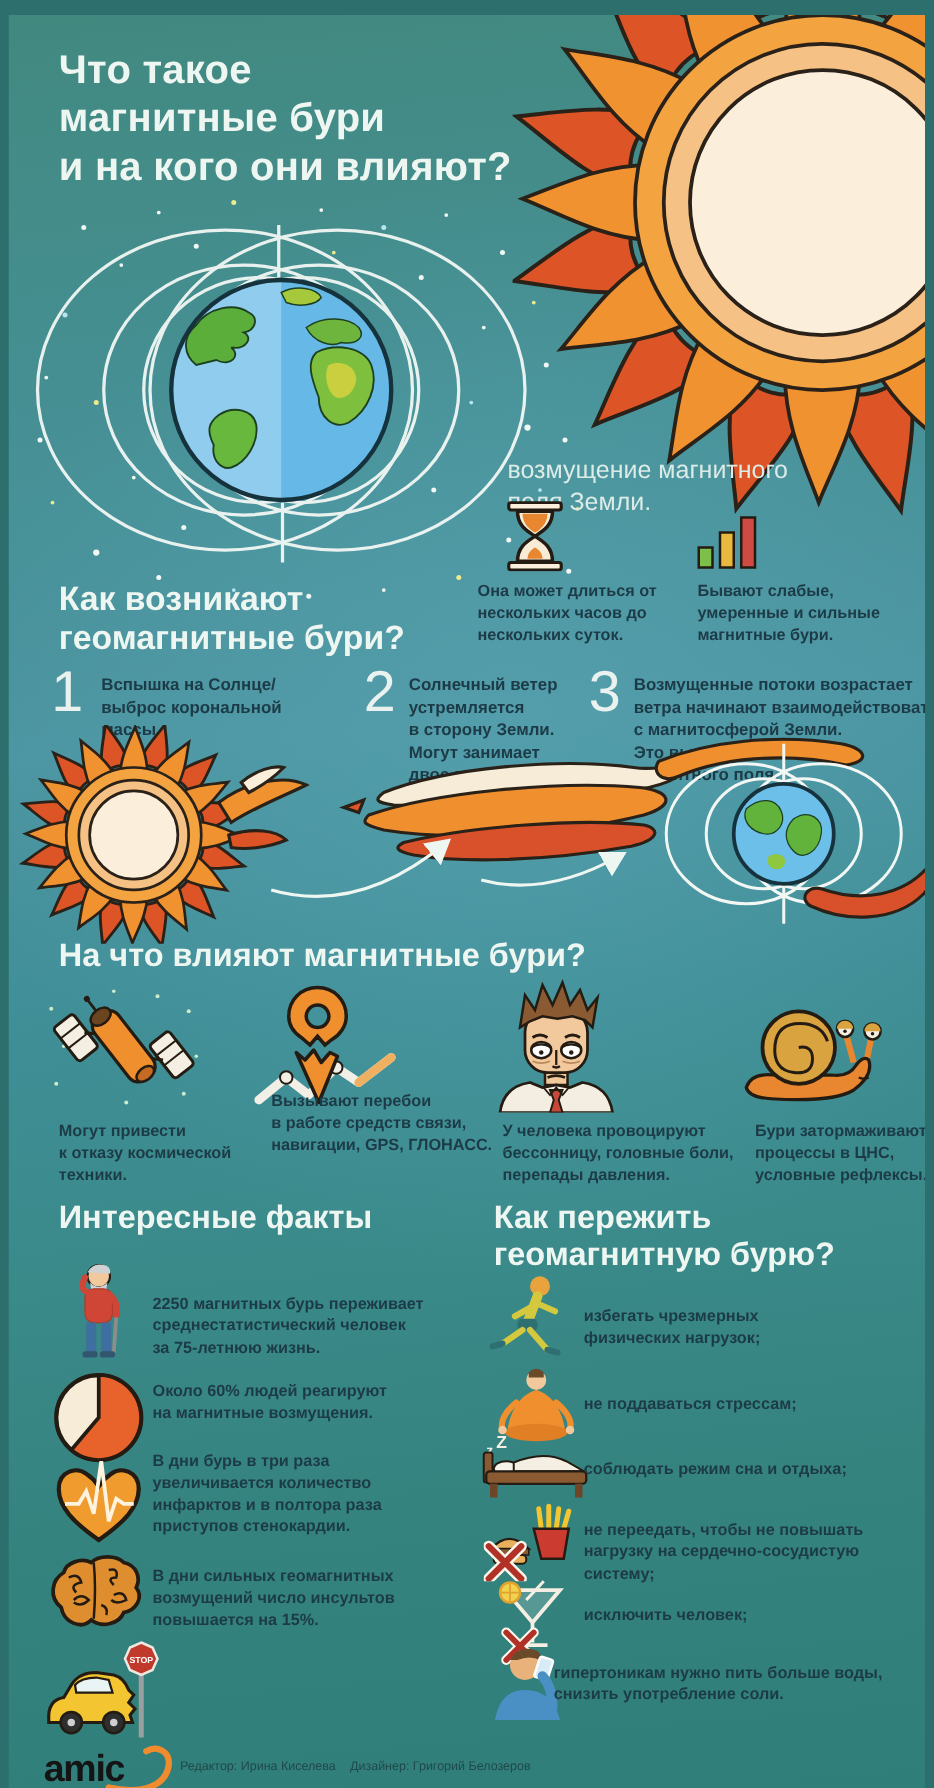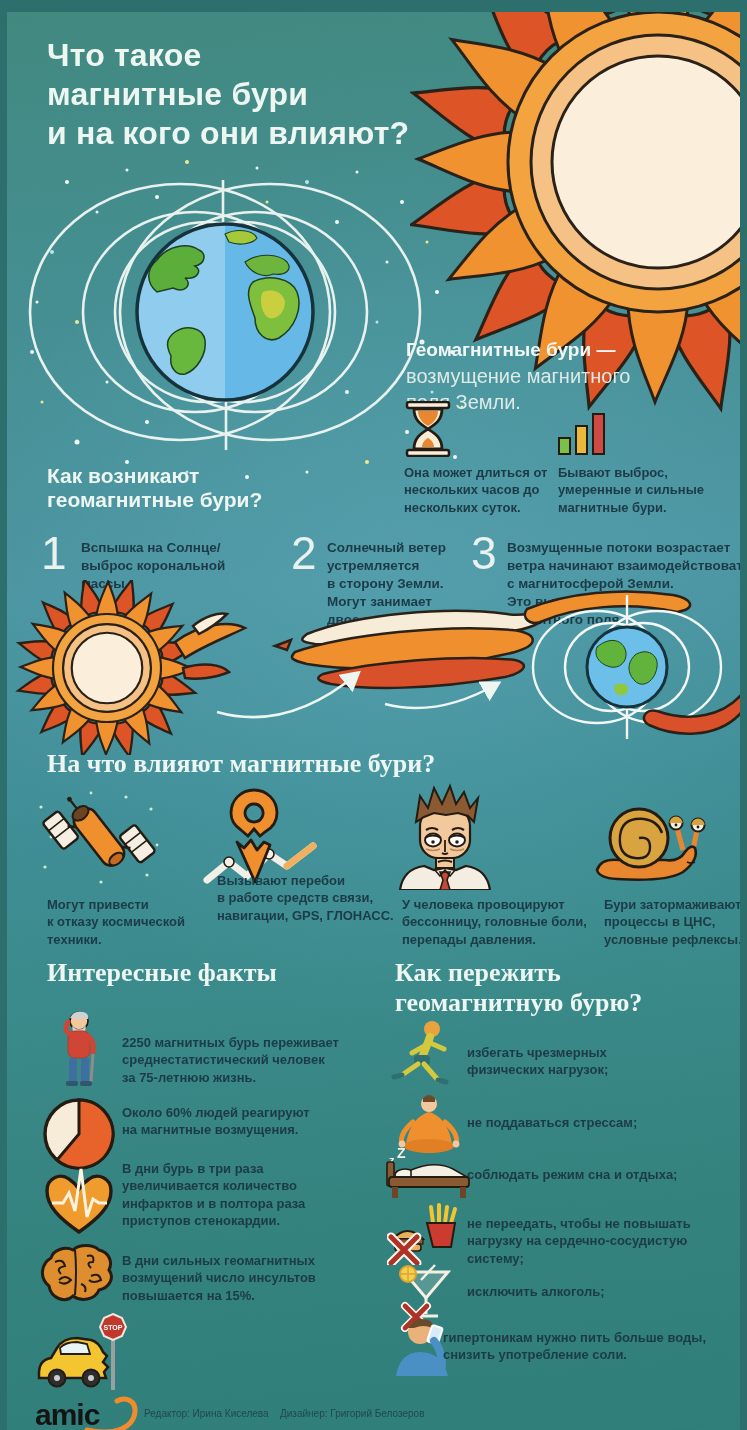--- a/index.html
+++ b/index.html
@@ -6,22 +6,22 @@
   #page{
     position:relative;width:733px;height:1430px;overflow:hidden;margin:12px auto;
     font-family:"Liberation Sans","DejaVu Sans",sans-serif;
     background:
       radial-gradient(95% 50% at 55% 40%, rgba(96,172,188,.40), rgba(96,172,188,0) 62%),
       linear-gradient(175deg,#41897f 0%,#458f93 20%,#4c95a2 40%,#3f8e96 55%,#3a8a8a 68%,#35837f 82%,#2f7e79 100%);
   }
   .abs{position:absolute;}
   .pre{white-space:pre-line;}
   .h1{font-size:32px;font-weight:700;color:#eef6f2;line-height:1.22;letter-spacing:.2px;}
-  .h2{font-size:21px;font-weight:700;color:#eef6f2;line-height:1.16;}
-  .h3{font-size:26px;font-weight:700;color:#eef6f2;line-height:1.16;font-family:Liberation Serif, serif;}
+  .h2{font-size:27px;font-weight:700;color:#eef6f2;line-height:1.16;}
+  .h3{font-size:26px;font-weight:700;color:#eef6f2;line-height:1.16;}
   .term{font-size:19px;font-weight:700;color:#f2f8f5;}
   .sub{font-size:20px;font-weight:400;color:#dcebe6;line-height:1.3;}
   .dark{font-size:13px;font-weight:700;color:#1c3b47;line-height:1.34;}
   .step-num{font-size:46px;font-weight:500;color:#e9f2ef;line-height:1;}
   .credit{font-size:10px;font-weight:400;color:#20494b;}
   svg{display:block;}
 </style>
 </head>
 <body>
 
@@ -124,41 +124,40 @@
       <path d="M150,118 C160,104 180,100 192,108 C200,112 198,122 188,124 C196,128 190,138 178,136 C186,142 178,152 166,146 L150,150 C140,142 138,128 150,118 Z" fill="#5cae3a" stroke="#1d4020" stroke-width="1.5"></path>
       <path d="M168,190 C180,182 196,186 198,198 C200,212 190,228 178,232 C170,234 162,226 164,214 C158,202 160,196 168,190 Z" fill="#68b83e" stroke="#1d4020" stroke-width="1.5"></path>
       <path d="M218,92 C230,86 246,88 250,96 C246,102 232,104 222,100 Z" fill="#a6c93c" stroke="#1d4020" stroke-width="1.2"></path>
       <path d="M238,120 C252,110 272,112 280,120 C286,128 278,134 266,132 C258,136 244,132 238,120 Z" fill="#6db53c" stroke="#1d4020" stroke-width="1.2"></path>
       <path d="M246,140 C262,132 284,136 290,150 C296,166 288,186 272,196 C260,202 248,192 248,176 C242,160 238,148 246,140 Z" fill="#7fbf3e" stroke="#1d4020" stroke-width="1.5"></path>
       <path d="M256,150 C266,146 276,150 278,160 C278,170 270,178 262,176 C254,172 252,156 256,150 Z" fill="#c9cf3e"></path>
       <circle cx="218" cy="170" r="88" fill="none" stroke="#16323c" stroke-width="3.5"></circle>
     </g>
   </svg>
 
-  <div class="abs term" style="left:399px;top:327px">Геомагнитные бури —</div>
   <div class="abs sub pre" style="left:399px;top:351px;width:230px">возмущение магнитного
 поля Земли.</div>
 
   <svg class="abs" style="left:397px;top:389px" width="48" height="56" viewBox="0 0 48 56">
     <rect x="3" y="1" width="42" height="6" rx="2" fill="#fbeeda" stroke="#241c12" stroke-width="2.5"></rect>
     <rect x="3" y="49" width="42" height="6" rx="2" fill="#fbeeda" stroke="#241c12" stroke-width="2.5"></rect>
     <path d="M10,8 C10,20 18,24 24,28 C18,32 10,36 10,48 L38,48 C38,36 30,32 24,28 C30,24 38,20 38,8 Z" fill="#f8ecd6" stroke="#241c12" stroke-width="2.8"></path>
     <path d="M14,10 L34,10 C34,18 28,23 24,25 C20,23 14,18 14,10 Z" fill="#e8872f"></path>
     <path d="M18,46 C18,41 22,38 24,37 C26,38 30,41 30,46 Z" fill="#e8872f"></path>
   </svg>
-  <div class="abs dark pre" style="left:397px;top:452px;width:165px">Она может длиться от
+  <div class="abs dark pre" style="left:375px;top:452px;width:165px">Она может длиться от
 нескольких часов до
 нескольких суток.</div>
 
   <svg class="abs" style="left:549px;top:399px" width="56" height="46" viewBox="0 0 56 46">
     <rect x="3" y="27" width="11" height="16" fill="#7cbf4a" stroke="#241c12" stroke-width="2"></rect>
     <rect x="20" y="15" width="11" height="28" fill="#e9b93e" stroke="#241c12" stroke-width="2"></rect>
     <rect x="37" y="3" width="11" height="40" fill="#cf4a42" stroke="#241c12" stroke-width="2"></rect>
   </svg>
-  <div class="abs dark pre" style="left:551px;top:452px;width:170px">Бывают выброс,
+  <div class="abs dark pre" style="left:551px;top:452px;width:170px">Бывают слабые,
 умеренные и сильные
 магнитные бури.</div>
 
   <div class="abs h2 pre" style="left:40px;top:452px;width:400px">Как возникают
 геомагнитные бури?</div>
 
   <div class="abs step-num" style="left:34px;top:518px">1</div>
   <div class="abs dark pre" style="left:74px;top:527px;width:185px;font-size:13.5px">Вспышка на Солнце/
 выброс корональной
 массы</div>
@@ -455,21 +454,21 @@
     <polygon points="9,8 53,8 31,34" fill="rgba(255,255,255,0.18)" stroke="#f4efe2" stroke-width="3"></polygon>
     <line x1="31" y1="34" x2="31" y2="50" stroke="#f4efe2" stroke-width="3"></line>
     <line x1="19" y1="52" x2="43" y2="52" stroke="#f4efe2" stroke-width="3"></line>
     <circle cx="13" cy="10" r="8" fill="#f2d14e" stroke="#e0a32e" stroke-width="2"></circle>
     <path d="M13,3 L13,17 M6,10 L20,10" stroke="#e0a32e" stroke-width="1.4"></path>
     <g>
       <path d="M10,42 L32,64 M32,42 L10,64" stroke="#fdf6ec" stroke-width="8" stroke-linecap="round"></path>
       <path d="M10,42 L32,64 M32,42 L10,64" stroke="#b03226" stroke-width="4.6" stroke-linecap="round"></path>
     </g>
   </svg>
-  <div class="abs dark pre" style="left:460px;top:1271px;width:260px">исключить алкоголь;</div>
+  <div class="abs dark pre" style="left:460px;top:1271px;width:260px">исключить человек;</div>
 
   <svg class="abs" style="left:383px;top:1302px" width="72" height="62" viewBox="0 0 72 62">
     <circle cx="30" cy="18" r="12" fill="#eab27b"></circle>
     <path d="M18,14 Q24,2 38,6 Q44,8 42,14 Q34,10 24,14 Z" fill="#6b4a2a"></path>
     <g transform="rotate(18 44 22)">
       <rect x="39" y="12" width="11" height="17" rx="2" fill="#d7ecf7" stroke="#fdfdfd" stroke-width="2"></rect>
     </g>
     <path d="M6,62 Q10,38 30,38 Q52,38 58,62 Z" fill="#4a90c4"></path>
     <path d="M52,52 Q52,36 44,27" fill="none" stroke="#4a90c4" stroke-width="8" stroke-linecap="round"></path>
   </svg>

